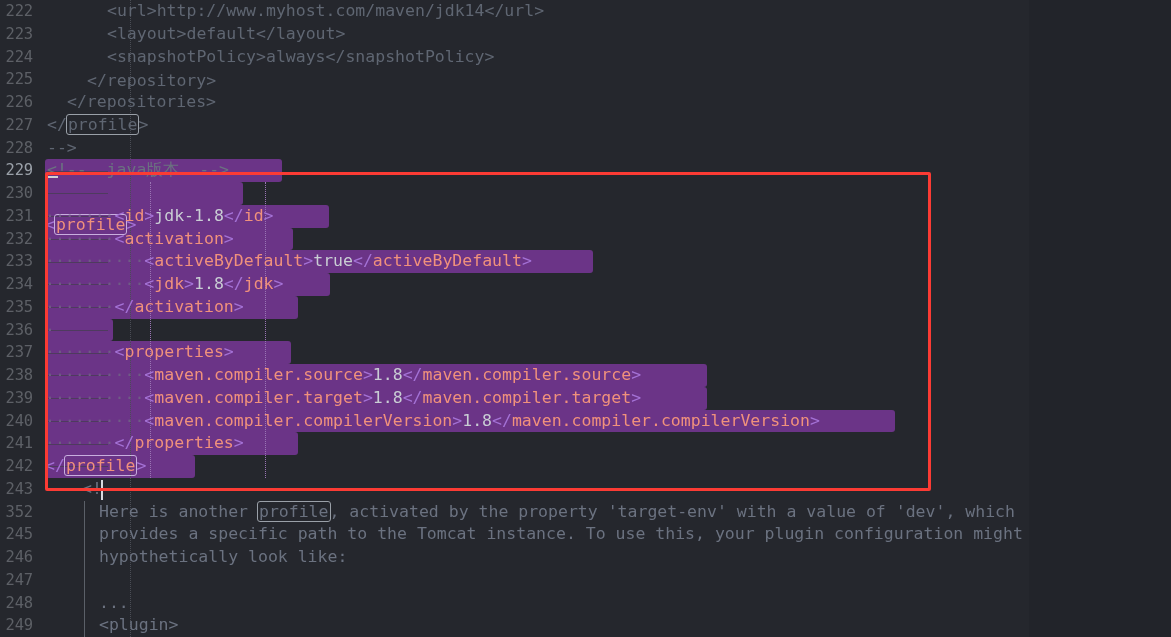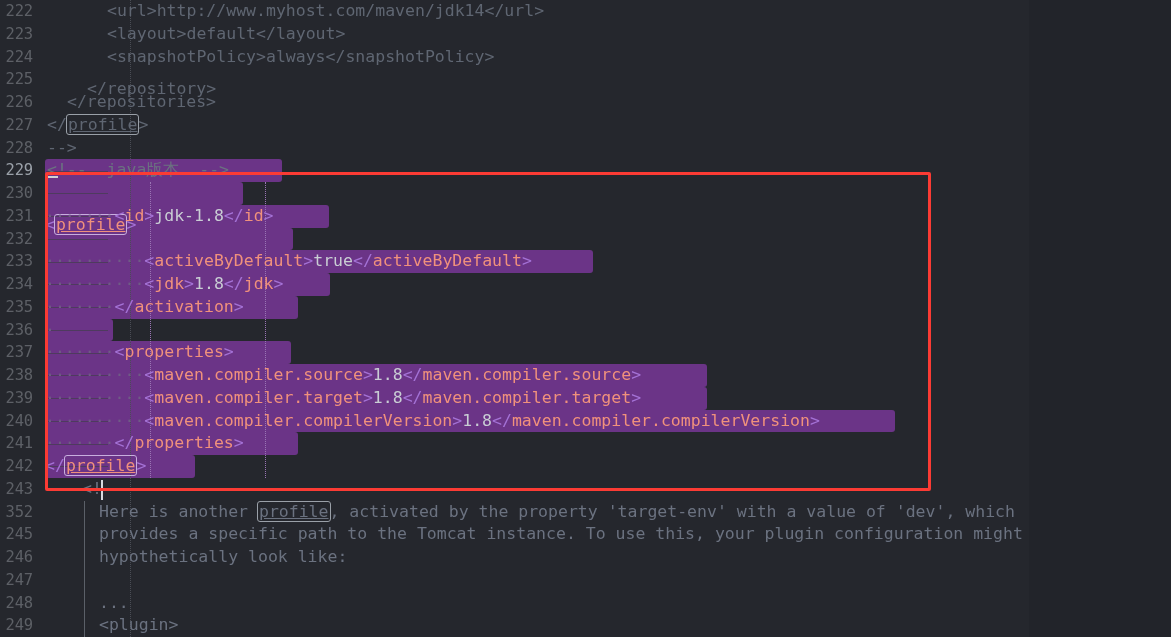--- a/index.html
+++ b/index.html
@@ -122,21 +122,20 @@
   .dim    { color: #5f6672; }
   .cmt    { color: #6b7280; }
   .dots   { color: #6f5b85; }
 
   
   .wbox {
     border: 1px solid #9aa0a8;
     border-radius: 3px;
     padding: 0 1px;
     margin: 0 -1px;
-    text-decoration: underline;
   }
   .wbox.on-sel { border-color: #c8aede; }
 
   
   .cbar {
     position: absolute;
     width: 1px;
     background: #5b6068;
     z-index: 3;
   }
@@ -196,35 +195,36 @@
       <div class="ln" style="top: 568.75px; padding-left: 8px;">247</div>
       <div class="ln" style="top: 591.5px; padding-left: 24px;">248</div>
       <div class="ln" style="top: 614.25px; padding-left: 24px;">249</div>
     </div>
   <div class="gutter-strip"></div>
 
   <div class="code" id="code">
       <div class="line" style="top: 0px; left: 63px; z-index: 4;"><span class="dim">&lt;url&gt;http://www.myhost.com/maven/jdk14&lt;/url&gt;</span></div>
       <div class="line" style="top: 22.75px; left: 63px; z-index: 4;"><span class="dim">&lt;layout&gt;default&lt;/layout&gt;</span></div>
       <div class="line" style="top: 45.5px; left: 63px; z-index: 4;"><span class="dim">&lt;snapshotPolicy&gt;always&lt;/snapshotPolicy&gt;</span></div>
-      <div class="line" style="top: 78px; left: 43px; z-index: 4;"><span class="dim">&lt;/repository&gt;</span></div>
+      <div class="line" style="top: 70px; left: 43px; z-index: 4;"><span class="dim">&lt;/repository&gt;</span></div>
       <div class="line" style="top: 91px; left: 23px; z-index: 4;"><span class="dim">&lt;/repositories&gt;</span></div>
       <div class="line" style="top: 113.75px; left: 3px; z-index: 4;"><span class="dim">&lt;/</span><span class="dim wbox">profile</span><span class="dim">&gt;</span></div>
       <div class="line" style="top: 136.5px; left: 3px; z-index: 4;"><span class="dim">--&gt;</span></div>
       <div class="sel" style="top: 159.25px; left: 1px; width: 237px; border-radius: 3px;"></div>
       <div class="hrule" style="top: 170.625px; left: 2px; width: 62px;"></div>
       <div class="line" style="top: 159.25px; left: 3px; z-index: 4;"><span class="cmt">&lt;!--  java版本  --&gt;</span></div>
       <div class="sel" style="top: 182px; left: 1px; width: 198px; border-radius: 3px;"></div>
       <div class="hrule" style="top: 193.375px; left: 2px; width: 62px;"></div>
       <div class="line" style="top: 182px; left: 1px; z-index: 4; margin-top: 32px;"><span class="punc">&lt;</span><span class="tag wbox on-sel">profile</span><span class="punc">&gt;</span></div>
       <div class="sel" style="top: 204.75px; left: 1px; width: 284px; border-radius: 3px;"></div>
       <div class="hrule" style="top: 216.125px; left: 2px; width: 62px;"></div>
       <div class="line" style="top: 204.75px; left: 1px; z-index: 4;"><span class="dots">·······</span><span class="punc">&lt;</span><span class="tag">id</span><span class="punc">&gt;</span><span class="txt">jdk-1.8</span><span class="punc">&lt;/</span><span class="tag">id</span><span class="punc">&gt;</span></div>
       <div class="sel" style="top: 227.5px; left: 1px; width: 248px; border-radius: 3px;"></div>
       <div class="hrule" style="top: 238.875px; left: 2px; width: 62px;"></div>
+      <div class="line" style="top: 227.5px; left: 1px; z-index: 4;"><span class="dots">·······</span><span class="punc">&lt;</span><span class="tag">activation</span><span class="punc">&gt;</span></div>
       <div class="sel" style="top: 250.25px; left: 1px; width: 548px; border-radius: 3px;"></div>
       <div class="hrule" style="top: 261.625px; left: 2px; width: 62px;"></div>
       <div class="line" style="top: 250.25px; left: 1px; z-index: 4;"><span class="dots">··········</span><span class="punc">&lt;</span><span class="tag">activeByDefault</span><span class="punc">&gt;</span><span class="txt">true</span><span class="punc">&lt;/</span><span class="tag">activeByDefault</span><span class="punc">&gt;</span></div>
       <div class="sel" style="top: 273px; left: 1px; width: 285px; border-radius: 3px;"></div>
       <div class="hrule" style="top: 284.375px; left: 2px; width: 62px;"></div>
       <div class="line" style="top: 273px; left: 1px; z-index: 4;"><span class="dots">··········</span><span class="punc">&lt;</span><span class="tag">jdk</span><span class="punc">&gt;</span><span class="txt">1.8</span><span class="punc">&lt;/</span><span class="tag">jdk</span><span class="punc">&gt;</span></div>
       <div class="sel" style="top: 295.75px; left: 1px; width: 253px; border-radius: 3px;"></div>
       <div class="hrule" style="top: 307.125px; left: 2px; width: 62px;"></div>
       <div class="line" style="top: 295.75px; left: 1px; z-index: 4;"><span class="dots">·······</span><span class="punc">&lt;/</span><span class="tag">activation</span><span class="punc">&gt;</span></div>
       <div class="sel" style="top: 318.5px; left: 1px; width: 68px; border-radius: 3px;"></div>

